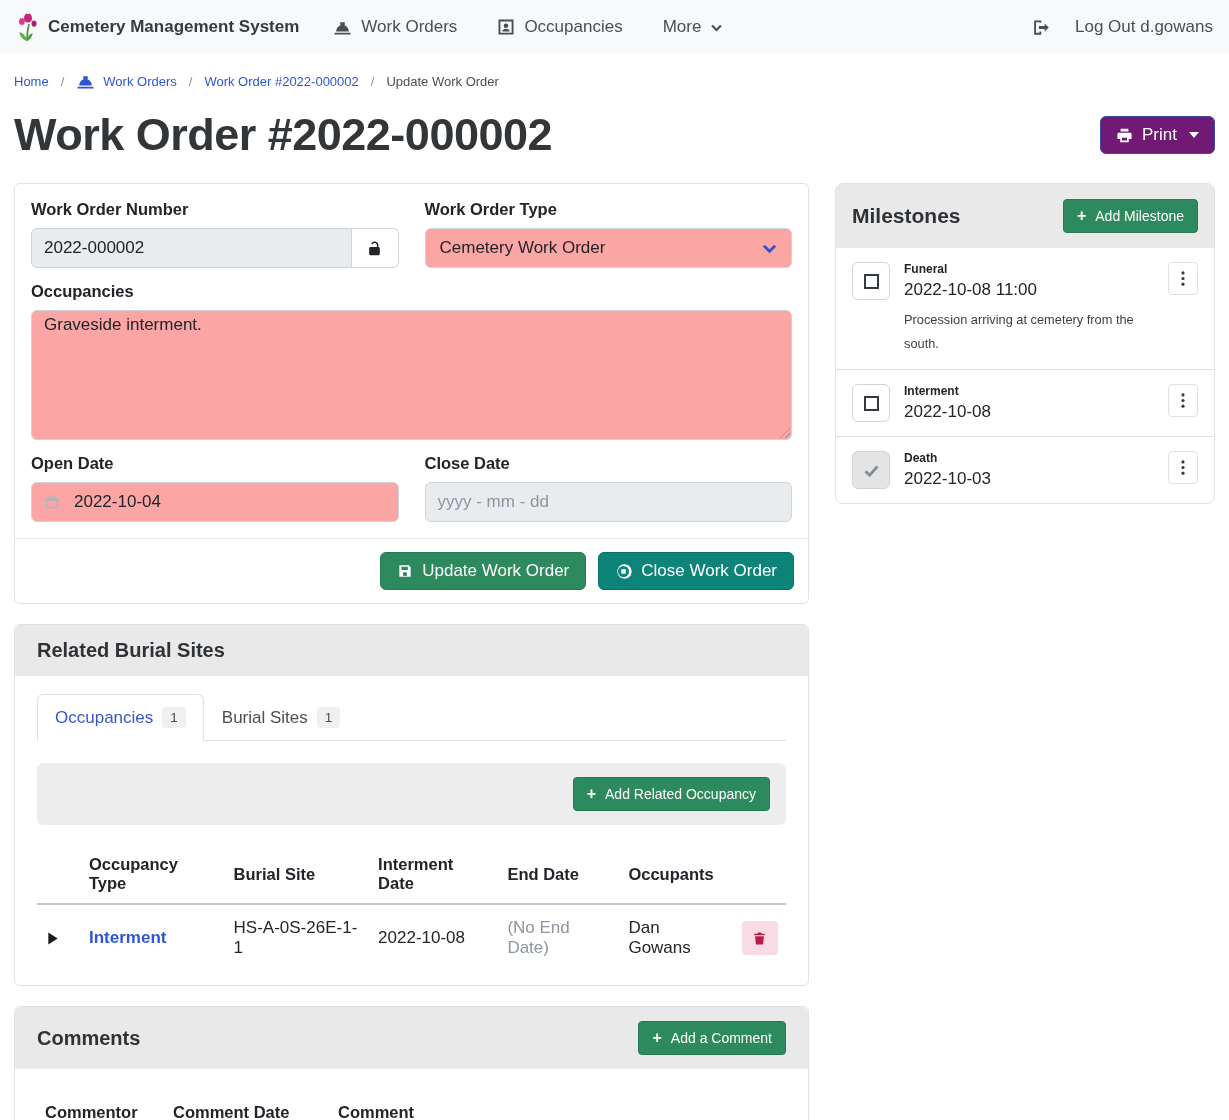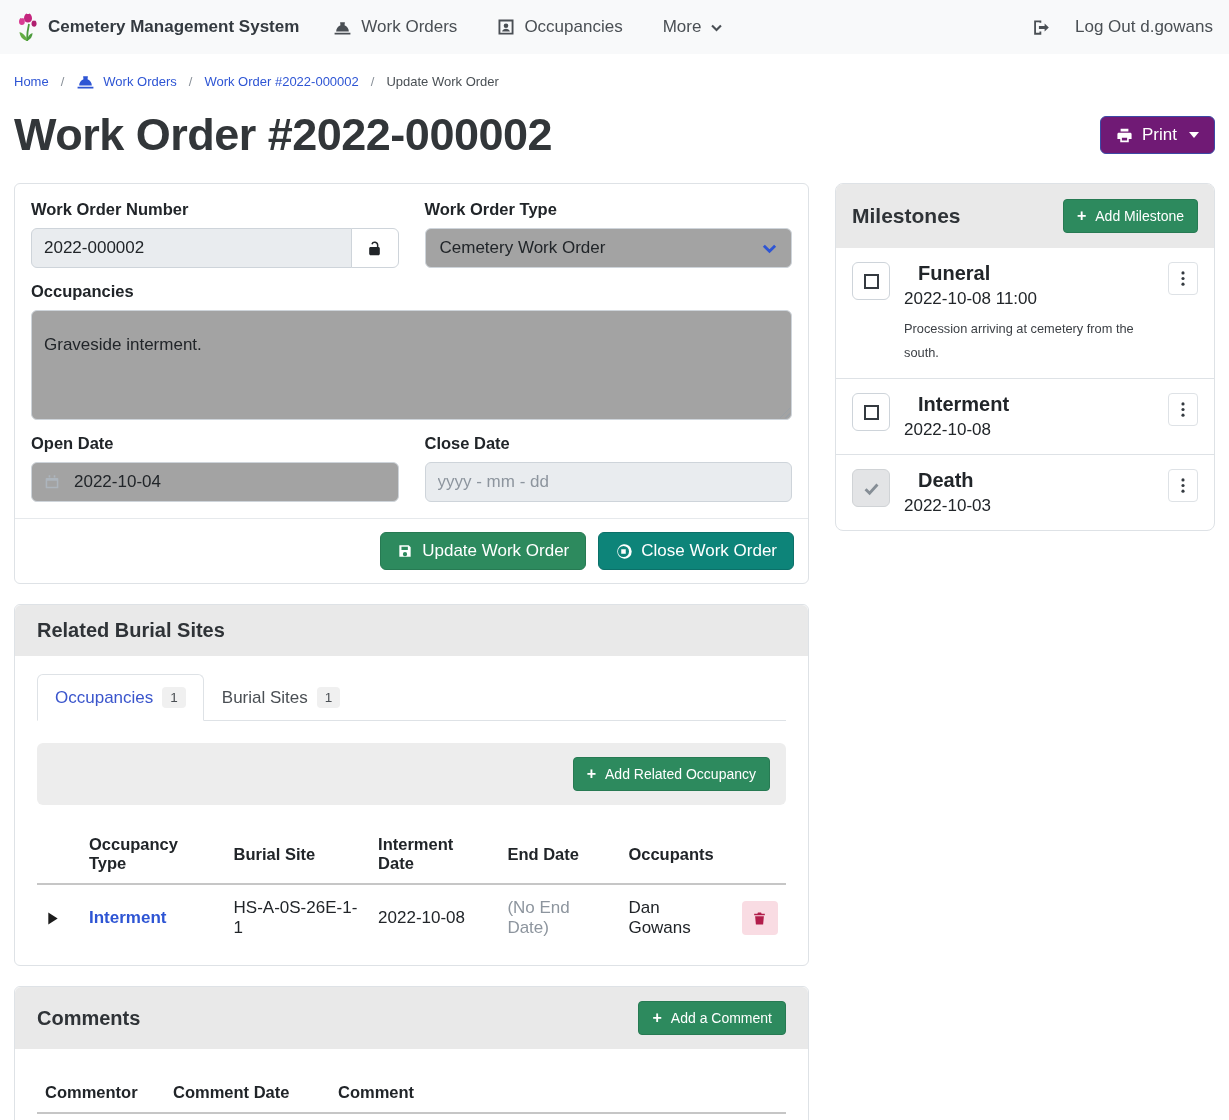--- a/index.html
+++ b/index.html
@@ -36,31 +36,31 @@
 
   .card { border:1px solid #dee2e6; border-radius:6px; background:#fff; }
   .card + .card { margin-top:20px; }
 
   
   .form-body { padding:16px; }
   .form-grid { display:grid; grid-template-columns:1fr 1fr; gap:14px 26px; }
   .fg label { display:block; font-size:16.5px; font-weight:bold; color:#212529; margin-bottom:9px; }
   .input, .select, .textarea {
     width:100%; border:1px solid #ced4da; border-radius:6px; font-size:17px; color:#212529;
-    font-family:inherit; background:#a3a3a3; }
+    font-family:inherit; background:#fca5a5; }
   .input { height:40px; padding:0 12px; }
   .input[readonly], .input.disabled { background:#e9ecef; }
   .group { display:flex; }
   .group .input { border-radius:6px 0 0 6px; flex:1; }
   .addon-btn { width:48px; border:1px solid #ced4da; border-left:1px solid #ced4da; background:#fff;
     border-radius:0 6px 6px 0; display:flex; align-items:center; justify-content:center; cursor:pointer; margin-left:-1px; }
   .select { height:40px; display:flex; align-items:center; justify-content:space-between; padding:0 14px; cursor:pointer; }
   .fg.full { grid-column:1 / -1; }
   .ta-wrap { position:relative; }
-  textarea.textarea { height:110px; padding:24px 12px; resize:none; display:block; }
+  textarea.textarea { height:130px; padding:4px 12px; resize:none; display:block; }
   .ta-wrap::after { content:""; position:absolute; right:2px; bottom:2px; width:11px; height:11px;
     background:repeating-linear-gradient(135deg,#9aa0a6 0 1px,transparent 1px 4px);
     clip-path:polygon(100% 0,0 100%,100% 100%); }
   .date-wrap { position:relative; }
   .date-wrap .cal { position:absolute; left:13px; top:50%; transform:translateY(-50%); color:#adb5bd; }
   .date-wrap .input { padding-left:42px; }
   .input::placeholder { color:#8d959e; }
 
   .form-footer { border-top:1px solid #e6e9ec; padding:13px 14px; display:flex; justify-content:flex-end; gap:12px; }
   .btn-green { background:#2d8a5e; border-color:#277a53; color:#fff; font-size:17px; padding:8px 16px; }
@@ -100,21 +100,21 @@
   .ms-card { border:1px solid #dee2e6; border-radius:8px; overflow:hidden; }
   .ms-header { background:#e9e9e9; padding:15px 16px; display:flex; align-items:center; justify-content:space-between; }
   .ms-header h2 { font-size:21px; font-weight:bold; color:#2f3337; }
   .ms-item { display:flex; padding:14px 16px; gap:14px; }
   .ms-item + .ms-item { border-top:1px solid #dee2e6; }
   .ms-check { width:38px; height:38px; flex:0 0 38px; border:1px solid #ced4da; border-radius:6px; background:#fff;
     display:flex; align-items:center; justify-content:center; cursor:pointer; }
   .ms-check .box { width:15px; height:15px; border:2px solid #343a40; background:#fff; }
   .ms-check.checked { background:#e3e4e6; border-color:#d0d3d6; }
   .ms-body { flex:1; min-width:0; }
-  .ms-title { font-size:20px; font-weight:bold; color:#212529;margin-left:14px; }
+  .ms-title { font-size:12px; font-weight:bold; color:#212529; }
   .ms-date { font-size:17px; color:#212529; margin-top:4px; }
   .ms-desc { font-size:12.8px; color:#3b3f44; margin-top:8px; line-height:1.85; }
   .ms-desc:empty { display:none; }
   .ms-kebab { width:30px; height:33px; border:1px solid #dee2e6; border-radius:4px; background:#fff;
     display:flex; align-items:center; justify-content:center; cursor:pointer; color:#343a40; flex:0 0 30px; }
 
   svg { display:block; }
 </style>
 </head>
 <body>

